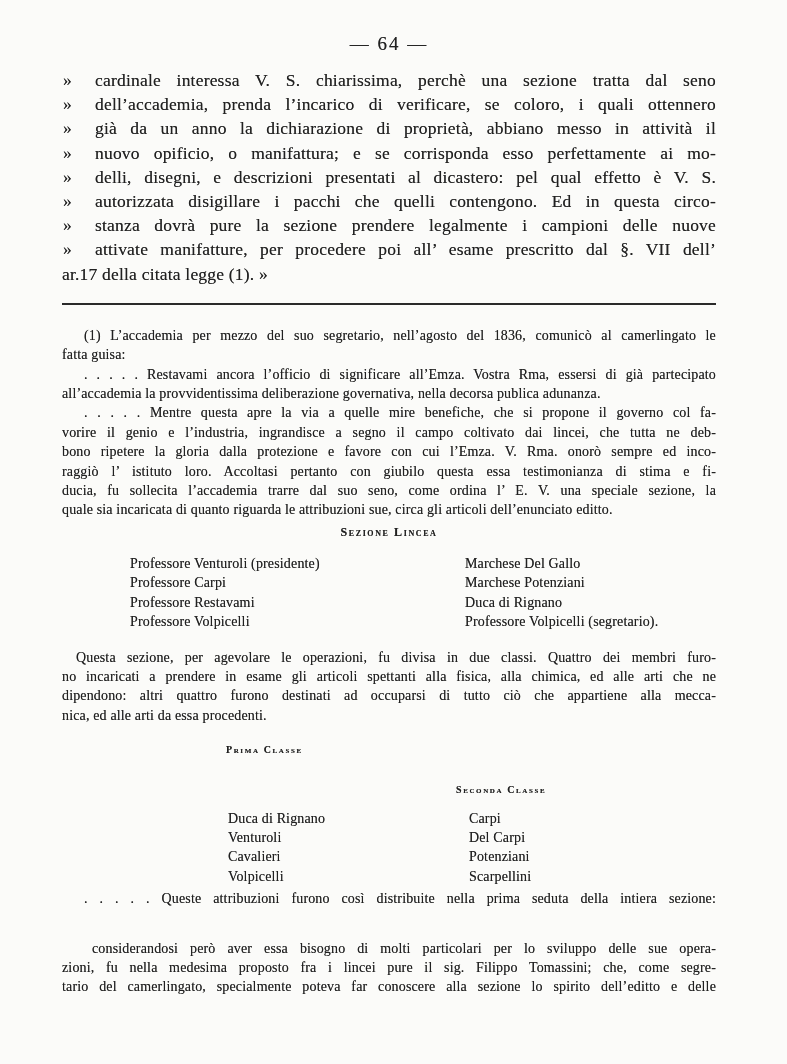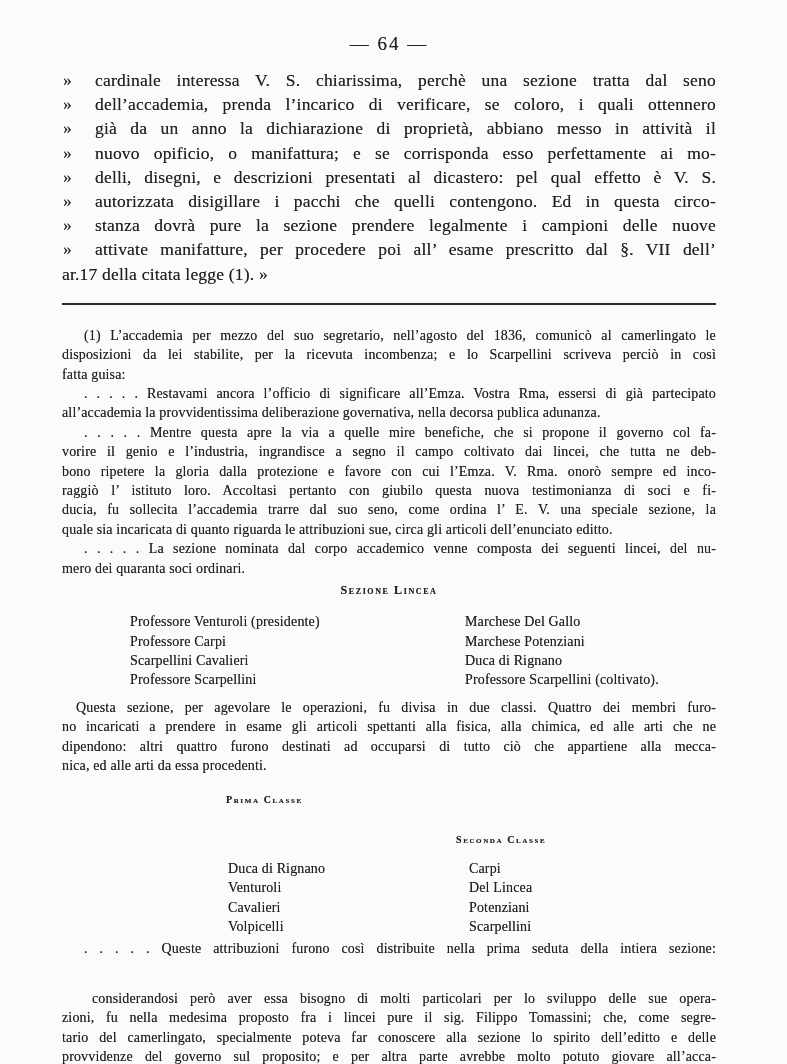--- a/index.html
+++ b/index.html
@@ -41,21 +41,21 @@
   .sec-heading {
     margin-top: 3px;
     text-align: center;
     font-size: 12px;
     line-height: 19px;
   }
   .cols { display: grid; margin-top: 12px; }
   .cols .tl, .cols div { line-height: 19.4px; }
   .sez-cols { grid-template-columns: 403px 1fr; }
   .sez-left { padding-left: 68px; }
-  .para { margin-top: 8px; }
+  .para { margin-top: 16px; }
   .classe-headings { grid-template-columns: 1fr 1fr; margin-top: 15px; font-size: 10px; }
   .classe-headings .h1 { padding-left: 164px; }
   .classe-headings .h2 { padding-left: 67px; margin-top: 40px; }
   .classe-cols { grid-template-columns: 1fr 1fr; margin-top: 9px; }
   .classe-left { padding-left: 166px; }
   .classe-right { padding-left: 80px; }
   .final-para { margin-top: 3px; }
 </style>
 </head>
 <body>
@@ -99,54 +99,49 @@
       </div>
       <div class="tl">ar.17 della citata legge (1). »</div>
     </div>
 
   <div class="rule"></div>
 
   <div class="fnote">
 
     <div>
         <div class="tl just" style="text-indent: 22px;">(1) L’accademia per mezzo del suo segretario, nell’agosto del 1836, comunicò al camerlingato le</div>
-        <div class="tl just">disposizioni da lei stabilite, per la ricevuta incombenza; e lo Scarpellini scriveva perciò  in così</div>
         <div class="tl">fatta guisa:</div>
       </div>
     <div>
         <div class="tl just" style="text-indent: 22px;">. . . . . Restavami ancora l’officio di significare all’Emza. Vostra Rma, essersi di già partecipato</div>
         <div class="tl">all’accademia la provvidentissima deliberazione governativa, nella decorsa publica adunanza.</div>
       </div>
     <div>
         <div class="tl just" style="text-indent: 22px;">. . . . . Mentre questa apre la via a quelle mire benefiche, che si propone il governo col fa-</div>
         <div class="tl just">vorire il genio e l’industria, ingrandisce a segno il campo coltivato dai lincei, che tutta ne deb-</div>
         <div class="tl just">bono ripetere la gloria dalla protezione e favore con cui l’Emza. V. Rma. onorò sempre ed inco-</div>
-        <div class="tl just">raggiò l’ istituto loro. Accoltasi pertanto con giubilo questa nuova testimonianza di soci e fi-</div>
+        <div class="tl just">raggiò l’ istituto loro. Accoltasi pertanto con giubilo questa essa testimonianza di stima e fi-</div>
         <div class="tl just">ducia, fu sollecita l’accademia trarre dal suo seno, come ordina l’ E. V. una speciale sezione, la</div>
         <div class="tl">quale sia incaricata di quanto riguarda le attribuzioni sue, circa gli articoli dell’enunciato editto.</div>
-      </div>
-    <div>
-        <div class="tl just" style="text-indent: 22px;">. . . . . La sezione nominata dal corpo accademico venne composta dei seguenti lincei, del nu-</div>
-        <div class="tl">mero dei quaranta soci ordinari.</div>
       </div>
 
     <div class="sec-heading sc">Sezione Lincea</div>
 
     <div class="cols sez-cols">
       <div class="sez-left">
           <div>Professore Venturoli (presidente)</div>
           <div>Professore Carpi</div>
-          <div>Scarpellini Cavalieri</div>
-          <div>Professore Scarpellini</div>
+          <div>Professore Restavami</div>
+          <div>Professore Volpicelli</div>
         </div>
       <div class="sez-right">
           <div>Marchese Del Gallo</div>
           <div>Marchese Potenziani</div>
           <div>Duca di Rignano</div>
-          <div>Professore Scarpellini (coltivato).</div>
+          <div>Professore Volpicelli (segretario).</div>
         </div>
     </div>
 
     <div class="para">
         <div class="tl just" style="text-indent: 14px;">Questa sezione, per agevolare le operazioni, fu divisa in due classi. Quattro dei membri furo-</div>
         <div class="tl just">no incaricati a prendere in esame gli articoli spettanti alla fisica, alla chimica, ed alle arti che  ne</div>
         <div class="tl just">dipendono: altri quattro furono destinati ad occuparsi di  tutto  ciò  che  appartiene  alla  mecca-</div>
         <div class="tl">nica, ed alle arti da essa procedenti.</div>
       </div>
 
@@ -157,28 +152,27 @@
 
     <div class="cols classe-cols">
       <div class="classe-left">
           <div>Duca di Rignano</div>
           <div>Venturoli</div>
           <div>Cavalieri</div>
           <div>Volpicelli</div>
         </div>
       <div class="classe-right">
           <div>Carpi</div>
-          <div>Del Lincea</div>
+          <div>Del Carpi</div>
           <div>Potenziani</div>
           <div>Scarpellini</div>
         </div>
     </div>
 
     <div class="para final-para">
         <div class="tl just" style="text-indent: 22px;">. . . . . Queste attribuzioni furono così distribuite nella prima  seduta  della  intiera  sezione:</div>
         <div class="tl just" style="text-indent: 30px; margin-top: 30px;">considerandosi però aver essa bisogno di molti particolari per lo sviluppo delle sue opera-</div>
         <div class="tl just">zioni, fu nella medesima proposto fra i lincei pure il sig. Filippo Tomassini; che, come segre-</div>
         <div class="tl just">tario del camerlingato, specialmente poteva far conoscere alla sezione lo spirito dell’editto e delle</div>
-        <div class="tl just">provvidenze del governo sul proposito; e per altra parte avrebbe molto potuto  giovare  all’acca-</div>
       </div>
 
   </div>
 </div>
 
 </body></html>

